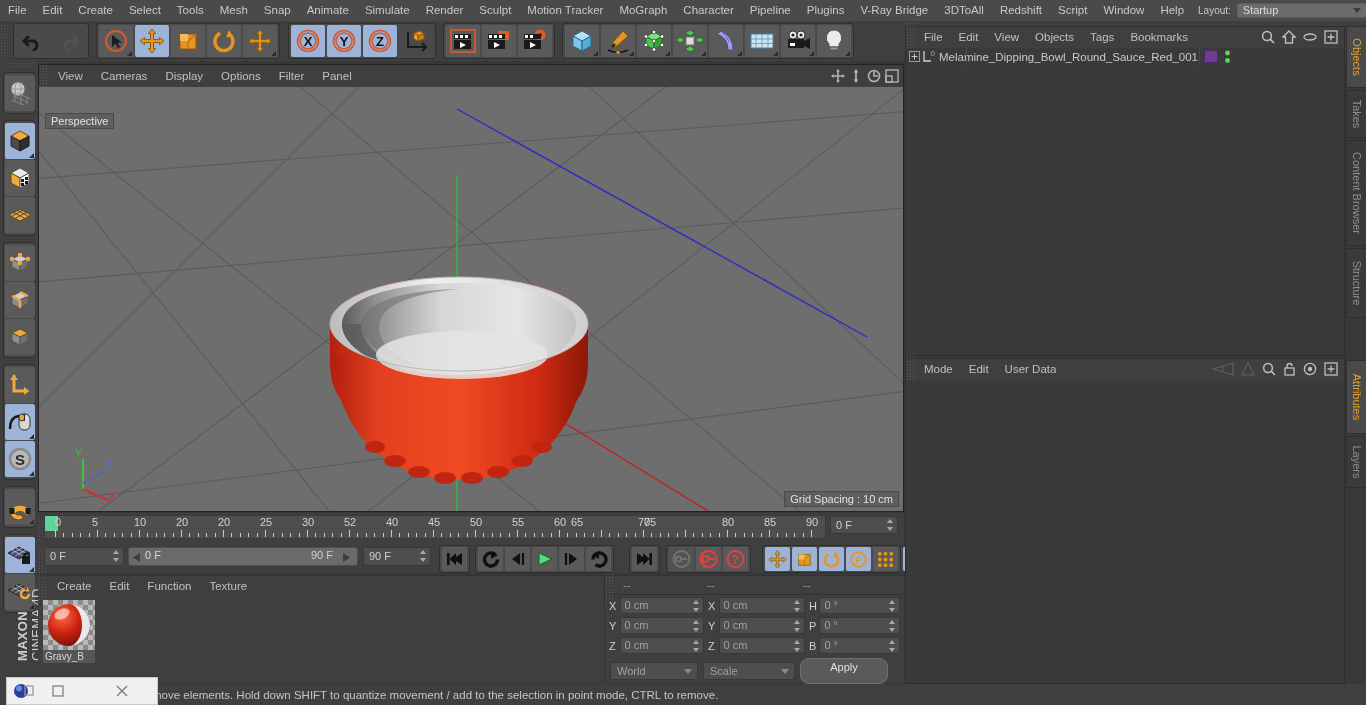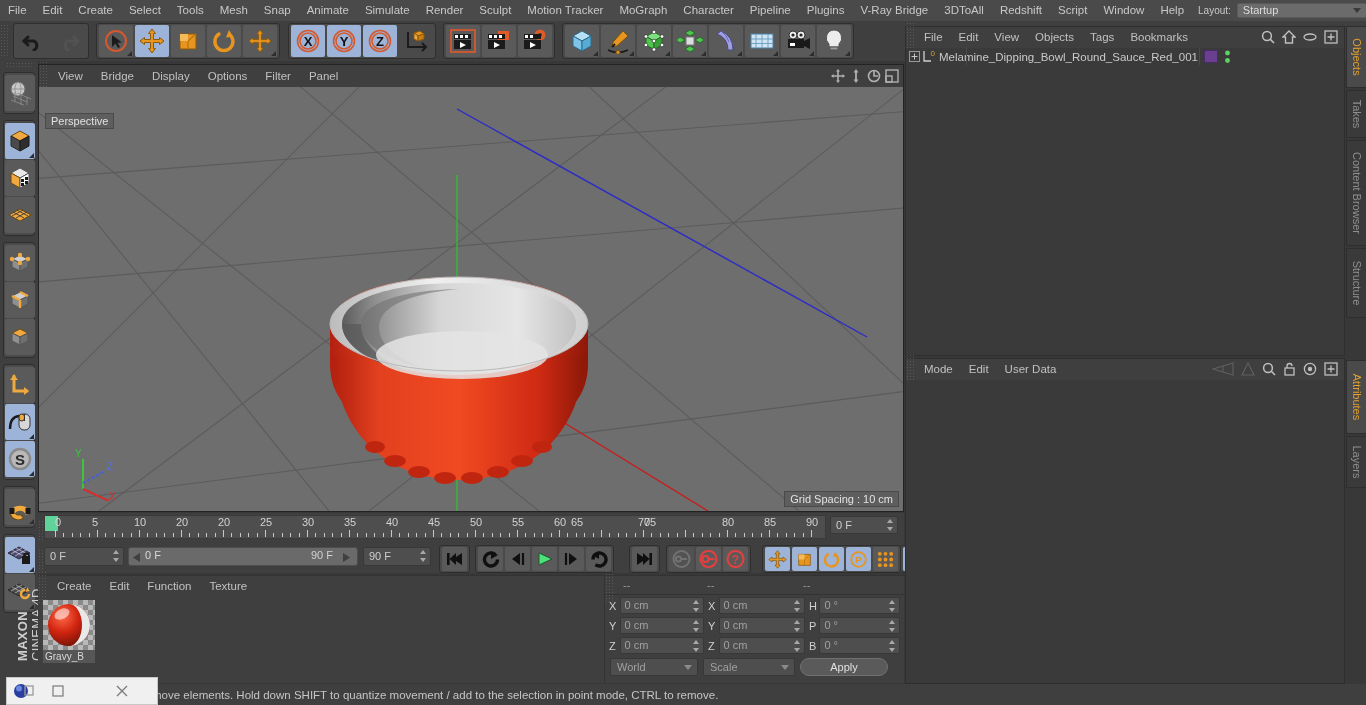--- a/index.html
+++ b/index.html
@@ -103,21 +103,21 @@
   .coord-hdr { height:19px; display:flex; align-items:center; border-bottom:1px solid #333;}
   .coord-hdr span { font-size:11px; color:#9a9a9a; }
   .crow { display:flex; align-items:center; height:19px; margin:1px 0; padding-left:4px; }
   .cax { width:11px; font-size:11px; color:#d0d0d0; }
   .cfield { height:17px; background:#4e4e4e; border:1px solid #383838; border-radius:2px;
     color:#a0a0a0; font-size:11px; line-height:15px; padding-left:4px; position:relative; }
   .cdrop { height:18px; background:#4e4e4e; border:1px solid #383838; border-radius:2px;
     color:#a0a0a0; font-size:11px; line-height:16px; padding-left:6px; position:relative; }
   .cdrop .cv{position:absolute;right:5px;top:6px;width:0;height:0;
     border-left:4px solid transparent;border-right:4px solid transparent;border-top:5px solid #8a8a8a;}
-  .applybtn { height:18px; background:#5a5a5a; border:1px solid #717171; border-radius:9px;
+  .applybtn { height:26px; background:#5a5a5a; border:1px solid #717171; border-radius:9px;
     color:#e0e0e0; font-size:11px; line-height:16px; text-align:center; }
 
   
   .rp { position:absolute; background:#3f3f3f; }
   .om { left:905px; top:26px; width:440px; height:330px; border:1px solid #2e2e2e; }
   .attr { left:905px; top:358px; width:440px; height:326px; border:1px solid #2e2e2e; }
   .rp-menu { height:21px; display:flex; align-items:center; background:#3f3f3f; }
   .rp-menu .mi { padding:0 8px; line-height:21px; font-size:11.5px; color:#c0c0c0; }
   .rp-icons { margin-left:auto; display:flex; align-items:center; gap:7px; padding-right:6px; }
   .om-body { position:absolute; left:0; top:21px; right:0; bottom:0; background:#3a3a3a; }
@@ -546,21 +546,21 @@
       <span style="position:absolute;left:13px;top:168px;">MAXON</span>
       <span style="position:absolute;left:27px;top:168px;font-weight:normal;">CINEMA 4D</span>
     </div>
   </div>
 
   <div class="vp-outer">
     <div class="vp-menu">
       <div class="grip"></div>
       <div id="vp-menu-items" style="display:flex;">
           <div class="mi">View</div>
-          <div class="mi">Bridge</div>
+          <div class="mi">Cameras</div>
           <div class="mi">Display</div>
           <div class="mi">Options</div>
           <div class="mi">Filter</div>
           <div class="mi">Panel</div>
         </div>
       <div class="vp-nav">
         <div>
           <svg width="14" height="14" viewBox="0 0 14 14">
               <path d="M7 0 L9 2.5 H7.8 V6.2 H11.5 V5 L14 7 L11.5 9 V7.8 H7.8 V11.5 H9 L7 14 L5 11.5 H6.2 V7.8 H2.5 V9 L0 7 L2.5 5 V6.2 H6.2 V2.5 H5 Z" fill="#b0b0b0"></path>
             </svg>
@@ -685,21 +685,21 @@
     <div class="tl-ruler">
       <div class="tl-green"></div>
       <div id="tl-nums">
           <div class="tl-num" style="left: 10px;">0</div>
           <div class="tl-num" style="left: 47px;">5</div>
           <div class="tl-num" style="left: 89px;">10</div>
           <div class="tl-num" style="left: 131px;">20</div>
           <div class="tl-num" style="left: 173px;">20</div>
           <div class="tl-num" style="left: 215px;">25</div>
           <div class="tl-num" style="left: 257px;">30</div>
-          <div class="tl-num" style="left: 299px;">35</div>
+          <div class="tl-num" style="left: 299px;">52</div>
           <div class="tl-num" style="left: 341px;">40</div>
           <div class="tl-num" style="left: 383px;">45</div>
           <div class="tl-num" style="left: 425px;">50</div>
           <div class="tl-num" style="left: 467px;">55</div>
           <div class="tl-num" style="left: 509px;">60</div>
           <div class="tl-num" style="left: 526px;">65</div>
           <div class="tl-num" style="left: 593px;">70</div>
           <div class="tl-num" style="left: 599px;">75</div>
           <div class="tl-num" style="left: 677px;">80</div>
           <div class="tl-num" style="left: 719px;">85</div>

